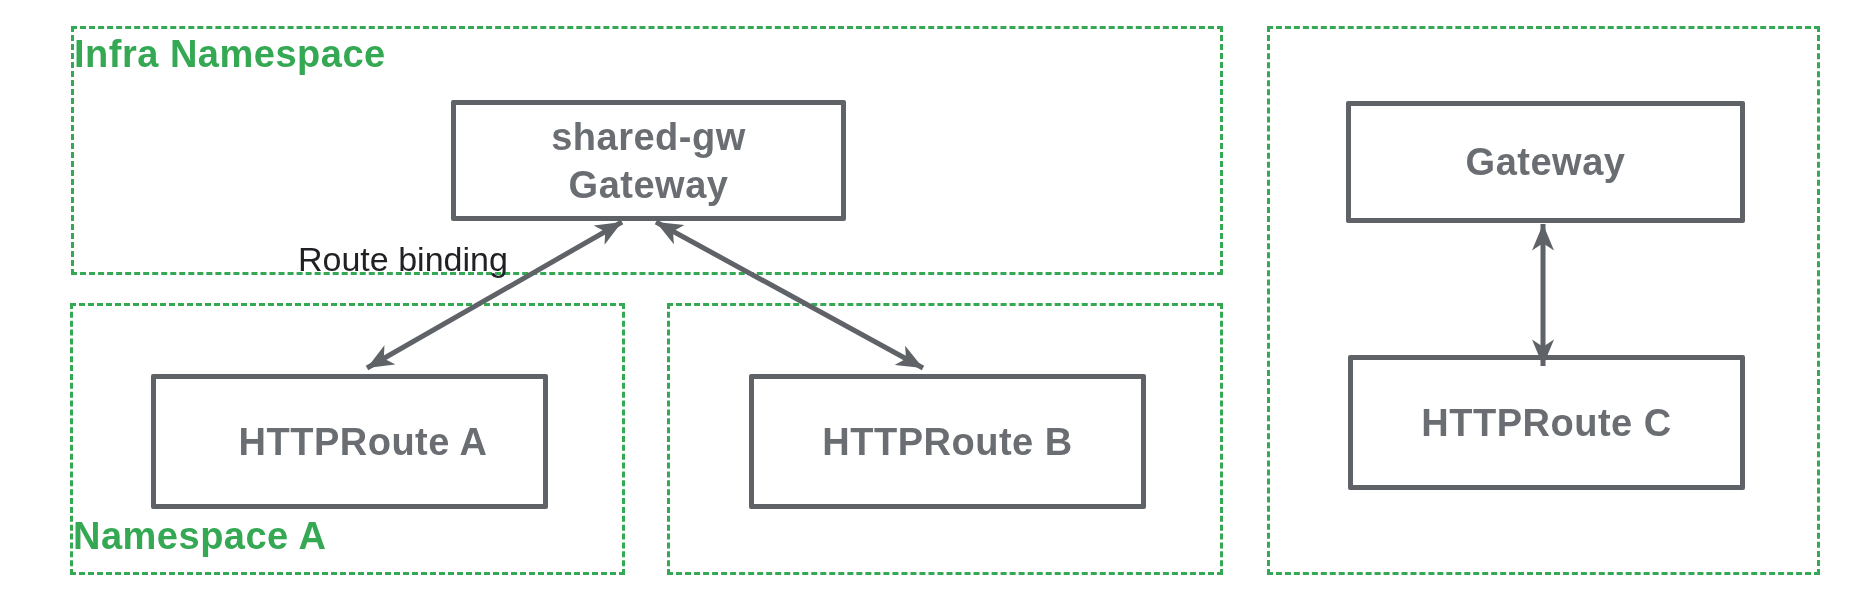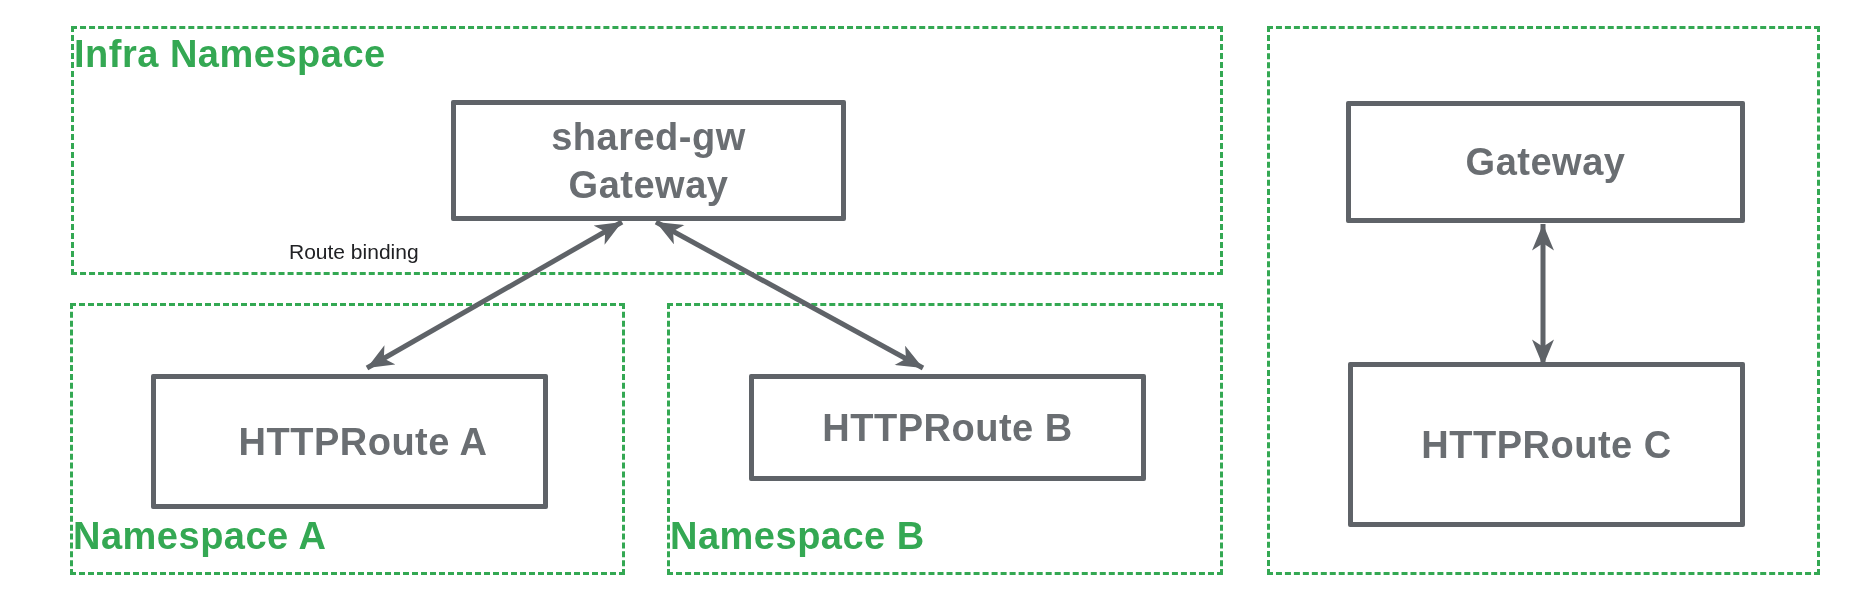--- a/index.html
+++ b/index.html
@@ -53,23 +53,23 @@
     font-size: 38px;
     font-weight: bold;
     line-height: 48px;
     letter-spacing: 0.5px;
     z-index: 2;
   }
 
   
   .annotation {
     position: absolute;
-    left: 289px;
+    left: 298px;
     top: 240px;
-    font-size: 21px;
+    font-size: 34px;
     font-weight: normal;
     color: #202124;
     white-space: nowrap;
     z-index: 3;
   }
 
   
   svg.arrows {
     position: absolute;
     left: 0;
@@ -86,23 +86,23 @@
   svg.arrows .head { fill: #5F6368; }
 
   
   #infra { left: 71px;   top: 26px;  width: 1152px; height: 249px; }
   #ns-a  { left: 70px;   top: 303px; width: 555px;  height: 272px; }
   #ns-b  { left: 667px;  top: 303px; width: 556px;  height: 272px; }
   #ns-c  { left: 1267px; top: 26px;  width: 553px;  height: 549px; }
 
   #shared-gw    { left: 377px; top: 71px;  width: 395px; height: 121px; }
   #httproute-a  { left: 78px;  top: 68px;  width: 397px; height: 135px; padding-left: 27px; }
-  #httproute-b  { left: 79px;  top: 68px;  width: 397px; height: 107px; }
+  #httproute-b  { left: 79px;  top: 68px;  width: 397px; height: 135px; }
   #dedicated-gw { left: 76px;  top: 72px;  width: 399px; height: 122px; }
-  #httproute-c  { left: 78px;  top: 333px; width: 397px; height: 165px; }
+  #httproute-c  { left: 78px;  top: 326px; width: 397px; height: 135px; }
 </style>
 </head>
 <body>
 
 <div class="canvas">
 
   <div class="ns" id="infra">
     <div class="ns-label top">Infra Namespace</div>
     <div class="node" id="shared-gw">
       <div>shared-gw</div>
@@ -116,21 +116,20 @@
     <div class="node" id="httproute-a">
       <div>HTTPRoute A</div>
     </div>
     <div class="ns-label bottom">Namespace A</div>
   </div>
 
   <div class="ns" id="ns-b">
     <div class="node" id="httproute-b">
       <div>HTTPRoute B</div>
     </div>
-    <div class="ns-label bottom">Namespace B</div>
   </div>
 
   <div class="ns" id="ns-c">
     <div class="node" id="dedicated-gw">
       <div>Gateway</div>
     </div>
     <div class="node" id="httproute-c">
       <div>HTTPRoute C</div>
     </div>
   </div>

